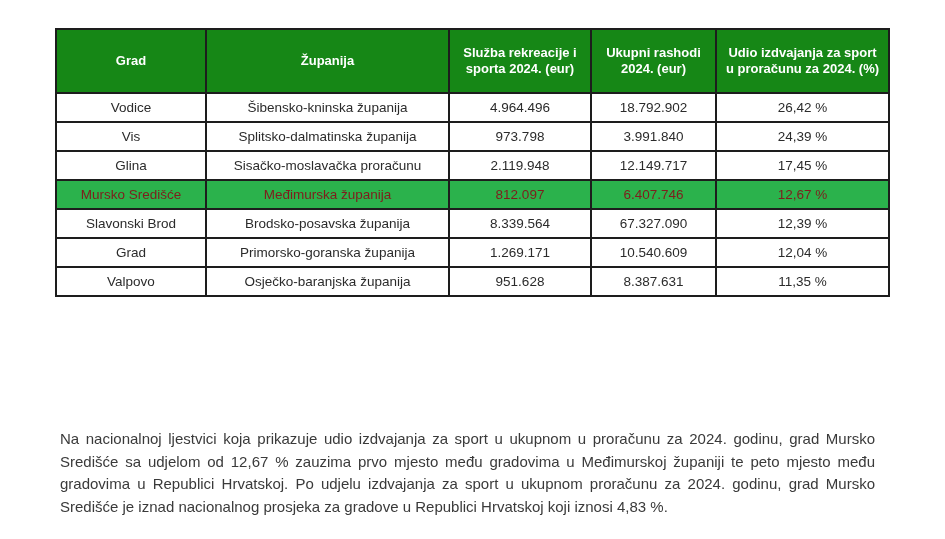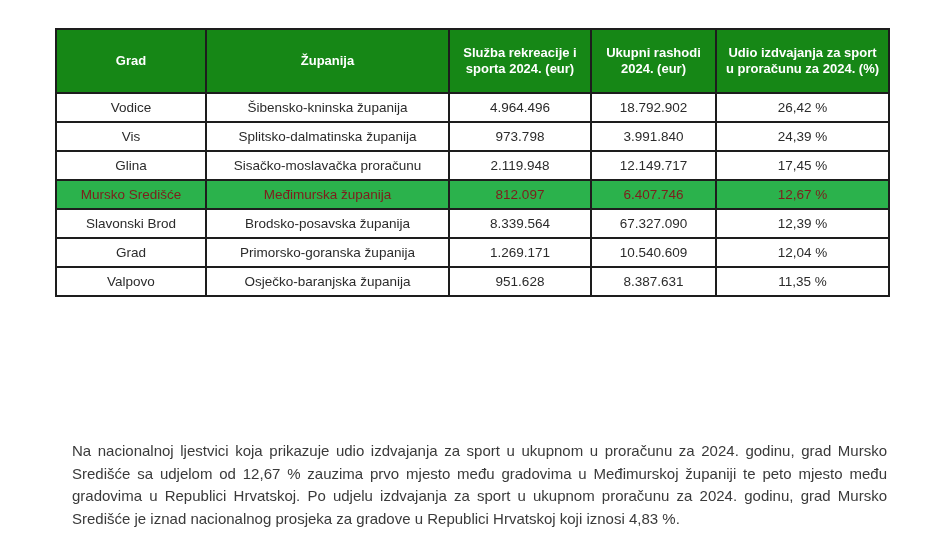--- a/index.html
+++ b/index.html
@@ -53,21 +53,21 @@
     margin-top: 28px;
   }
   table.budget tr.highlight td {
     background: var(--highlight-bg);
     color: #7f1d1d;
   }
   .summary {
     position: absolute;
     left: 60px; top: 428px;
     width: 815px;
-    margin: 12px;
+    margin: 0;
     font-size: 15px;
     line-height: 22.5px;
     color: var(--paragraph-text);
     text-align: justify;
   }
 </style>
 </head>
 <body>
 
 <div class="page">

